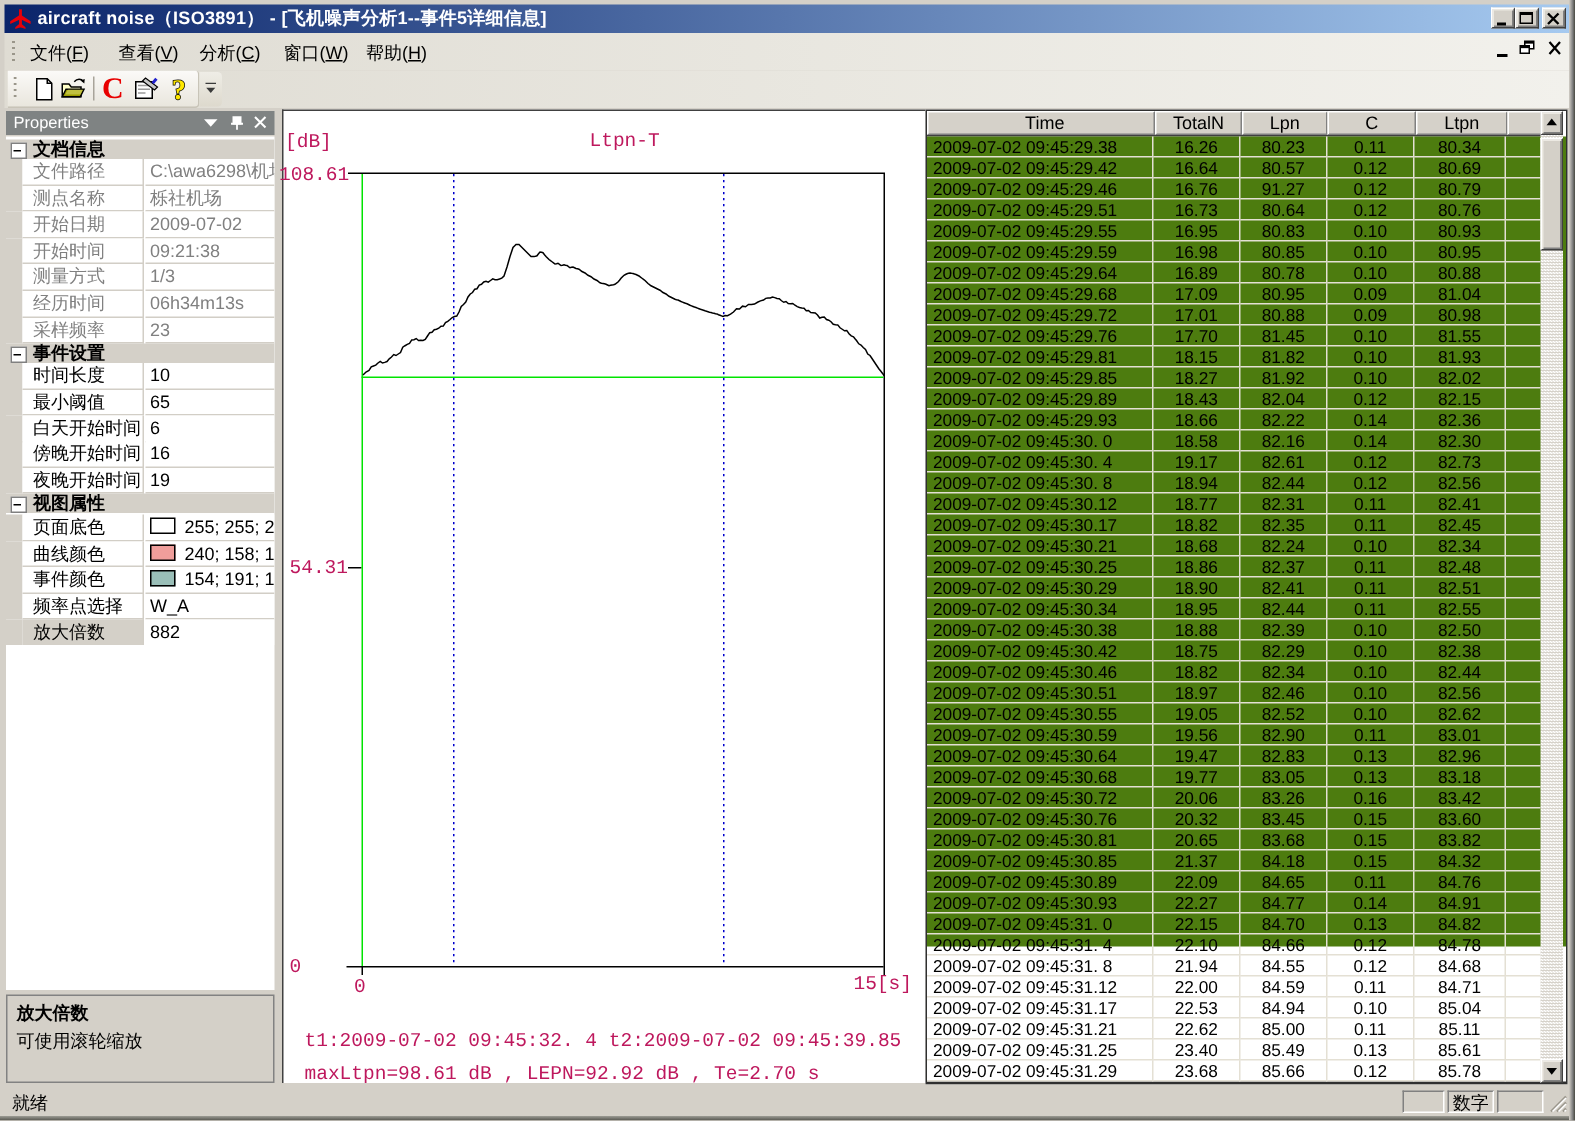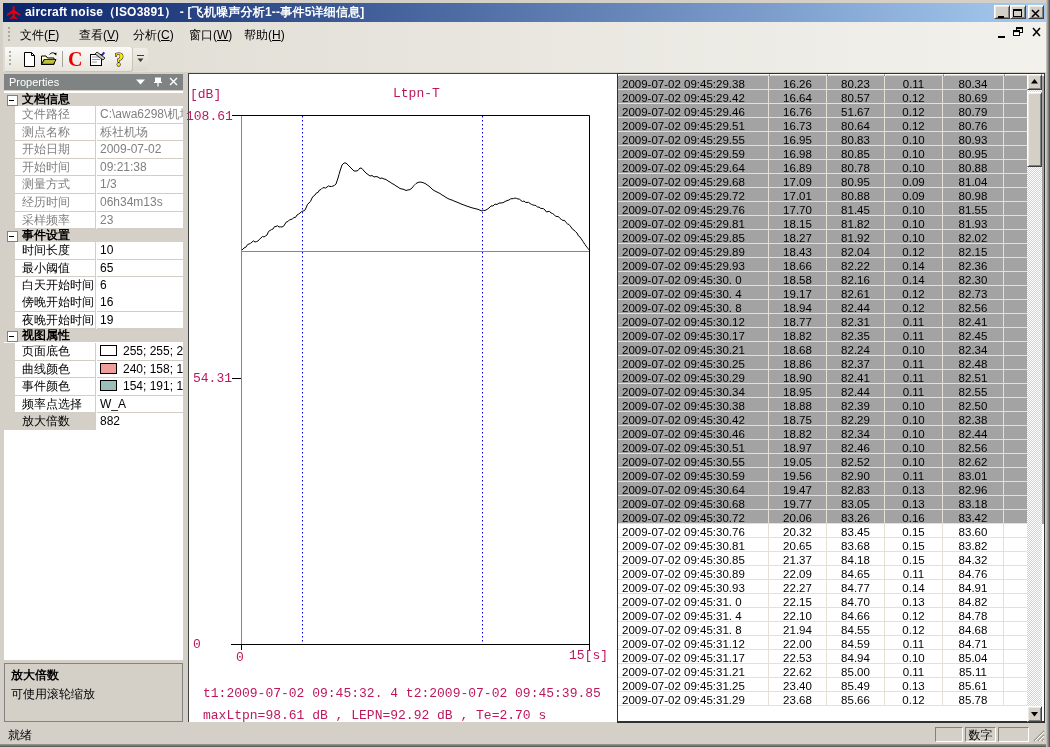--- a/index.html
+++ b/index.html
@@ -37,21 +37,21 @@
 #pdesc{left:1px;top:591px;width:179px;height:59px;background:#d4d0c8;border:1px solid #828282;font-size:12px;padding:3px 6px}
 #pdesc b{display:block;margin-bottom:2px}
 
 #chart{left:188px;top:73px;width:429px;height:649px;background:#fff;border-left:1px solid #404040;border-top:1px solid #404040}
 #chart svg{position:absolute;left:0;top:0}
 .ctxt{position:absolute;font-family:"Liberation Mono",monospace;font-size:13px;color:#be185d;white-space:pre}
 
 #dtable{left:617px;top:73px;width:428px;height:650px;background:#fff;border:1px solid #303030;border-bottom-width:2px}
 #thead{position:absolute;left:0;top:0;width:424px;height:17px;background:#d5d1c9;display:flex;font-size:12px;border-bottom:1px solid #404040}
 #thead .hc{position:relative;height:16px;background:#d5d1c9;border-top:1px solid #fff;border-left:1px solid #fff;border-right:1px solid #808080;border-bottom:1px solid #808080;line-height:15px;text-align:center;color:#000}
-#tbody{position:absolute;left:0;top:2px;width:426px;height:448px;background:#a3a3a3}
+#tbody{position:absolute;left:0;top:17px;width:426px;height:540px;background:#4d7c0f}
 .tr{position:relative;width:410px;height:14px;display:flex;font-size:11.5px;line-height:14px;color:#000}
 .tr>div{border-right:1px solid #e4e0d4;border-bottom:1px solid #e4e0d4;text-align:center;height:14px;overflow:hidden;line-height:13px;padding-top:2px}
 .c0{width:151px;text-align:left !important;padding-left:4px}
 .c1{width:58px}.c2{width:58px}.c3{width:58px}.c4{width:61px}.c5{width:23px;border-right:none !important}
 
 #vsb{position:absolute;left:409px;top:0;width:15px;height:648px}
 .sbtn{position:absolute;left:0;width:15px;height:16px;background:#d4d0c8;border:1px solid;border-color:#fff #404040 #404040 #fff;box-shadow:inset 1px 1px 0 #ece9e2,inset -1px -1px 0 #808080}
 #sbtrack{position:absolute;left:0;top:16px;width:15px;height:616px;background:repeating-conic-gradient(#fff 0 25%,#d6d2ca 0 50%) 0 0/2px 2px}
 #sbthumb{position:absolute;left:0;top:18px;width:15px;height:75px;background:#d4d0c8;border:1px solid;border-color:#fff #404040 #404040 #fff;box-shadow:inset 1px 1px 0 #ece9e2,inset -1px -1px 0 #808080}
 
@@ -272,21 +272,21 @@
         <div class="c0">2009-07-02 09:45:29.42</div>
         <div class="c1">16.64</div>
         <div class="c2">80.57</div>
         <div class="c3">0.12</div>
         <div class="c4">80.69</div>
         <div class="c5"></div>
       </div>
 <div class="tr">
         <div class="c0">2009-07-02 09:45:29.46</div>
         <div class="c1">16.76</div>
-        <div class="c2">51.67</div>
+        <div class="c2">91.27</div>
         <div class="c3">0.12</div>
         <div class="c4">80.79</div>
         <div class="c5"></div>
       </div>
 <div class="tr">
         <div class="c0">2009-07-02 09:45:29.51</div>
         <div class="c1">16.73</div>
         <div class="c2">80.64</div>
         <div class="c3">0.12</div>
         <div class="c4">80.76</div>

